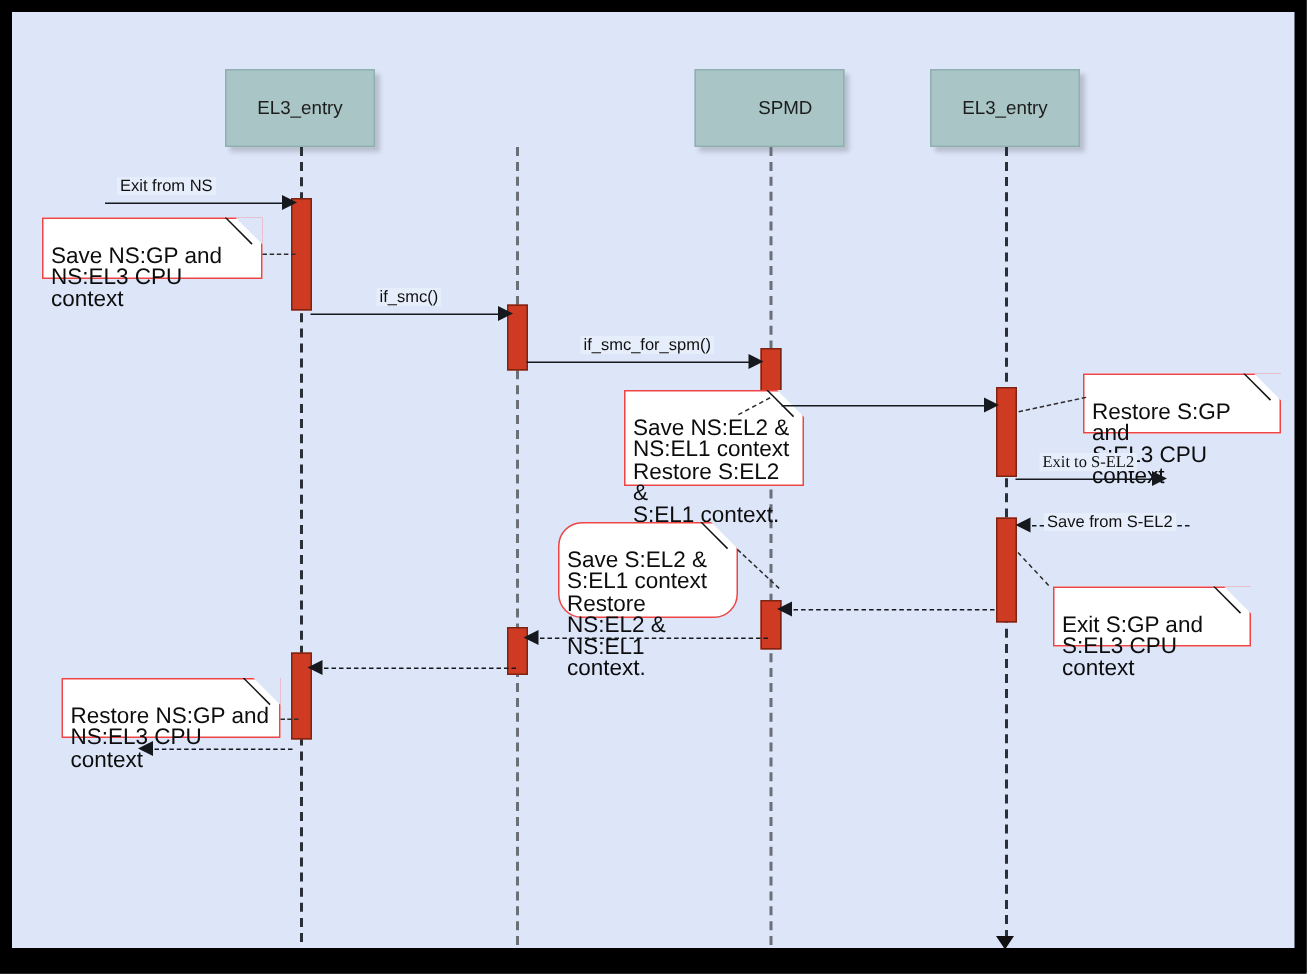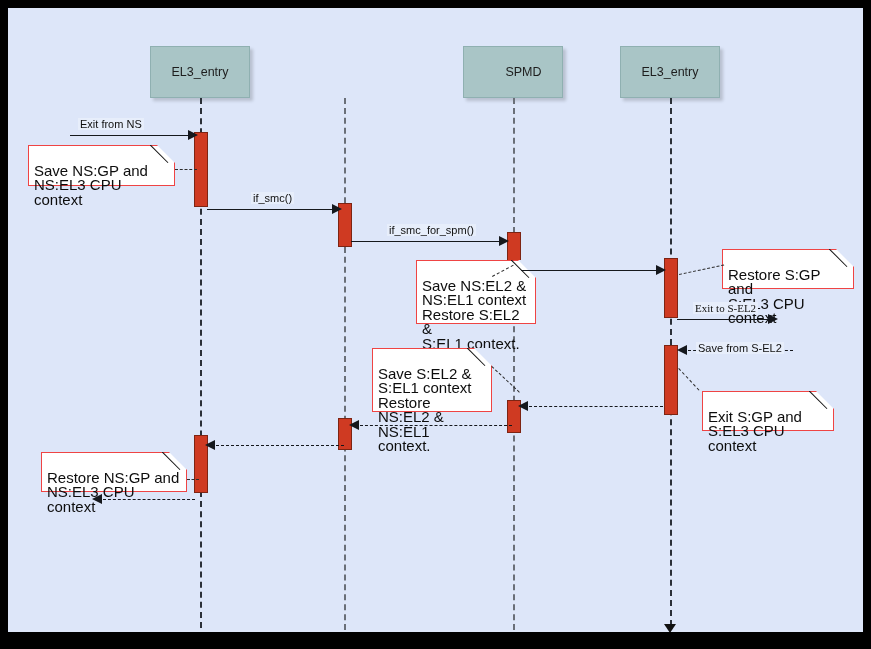--- a/index.html
+++ b/index.html
@@ -252,21 +252,21 @@
     <div class="msg-label" style="left:688px; top:334px;">Save from S-EL2</div>
 
     <div class="note" style="left:694px; top:383px; width:132px; height:40px;">
       <span>Exit S:GP and
 S:EL3 CPU context</span>
       <span class="fold"></span>
       <span class="fold-edge"></span>
     </div>
     <div class="leader" style="left:671px; top:360px; width:30px; transform:rotate(47deg);"></div>
 
-    <div class="note" style="left:364px; top:340px; width:120px; height:64px;">
+    <div class="note" style="left:364px; top:340px; width:120px; height:64px;border-radius:16px;">
       <span>Save S:EL2 &amp;
 S:EL1 context
 Restore NS:EL2 &amp;
 NS:EL1 context.</span>
       <span class="fold"></span>
       <span class="fold-edge"></span>
     </div>
     <div class="leader" style="left:484px; top:358px; width:38px; transform:rotate(43deg);"></div>
 
     <div class="msg-line dashed" style="left:521px; top:398px; width:134px;"></div>

